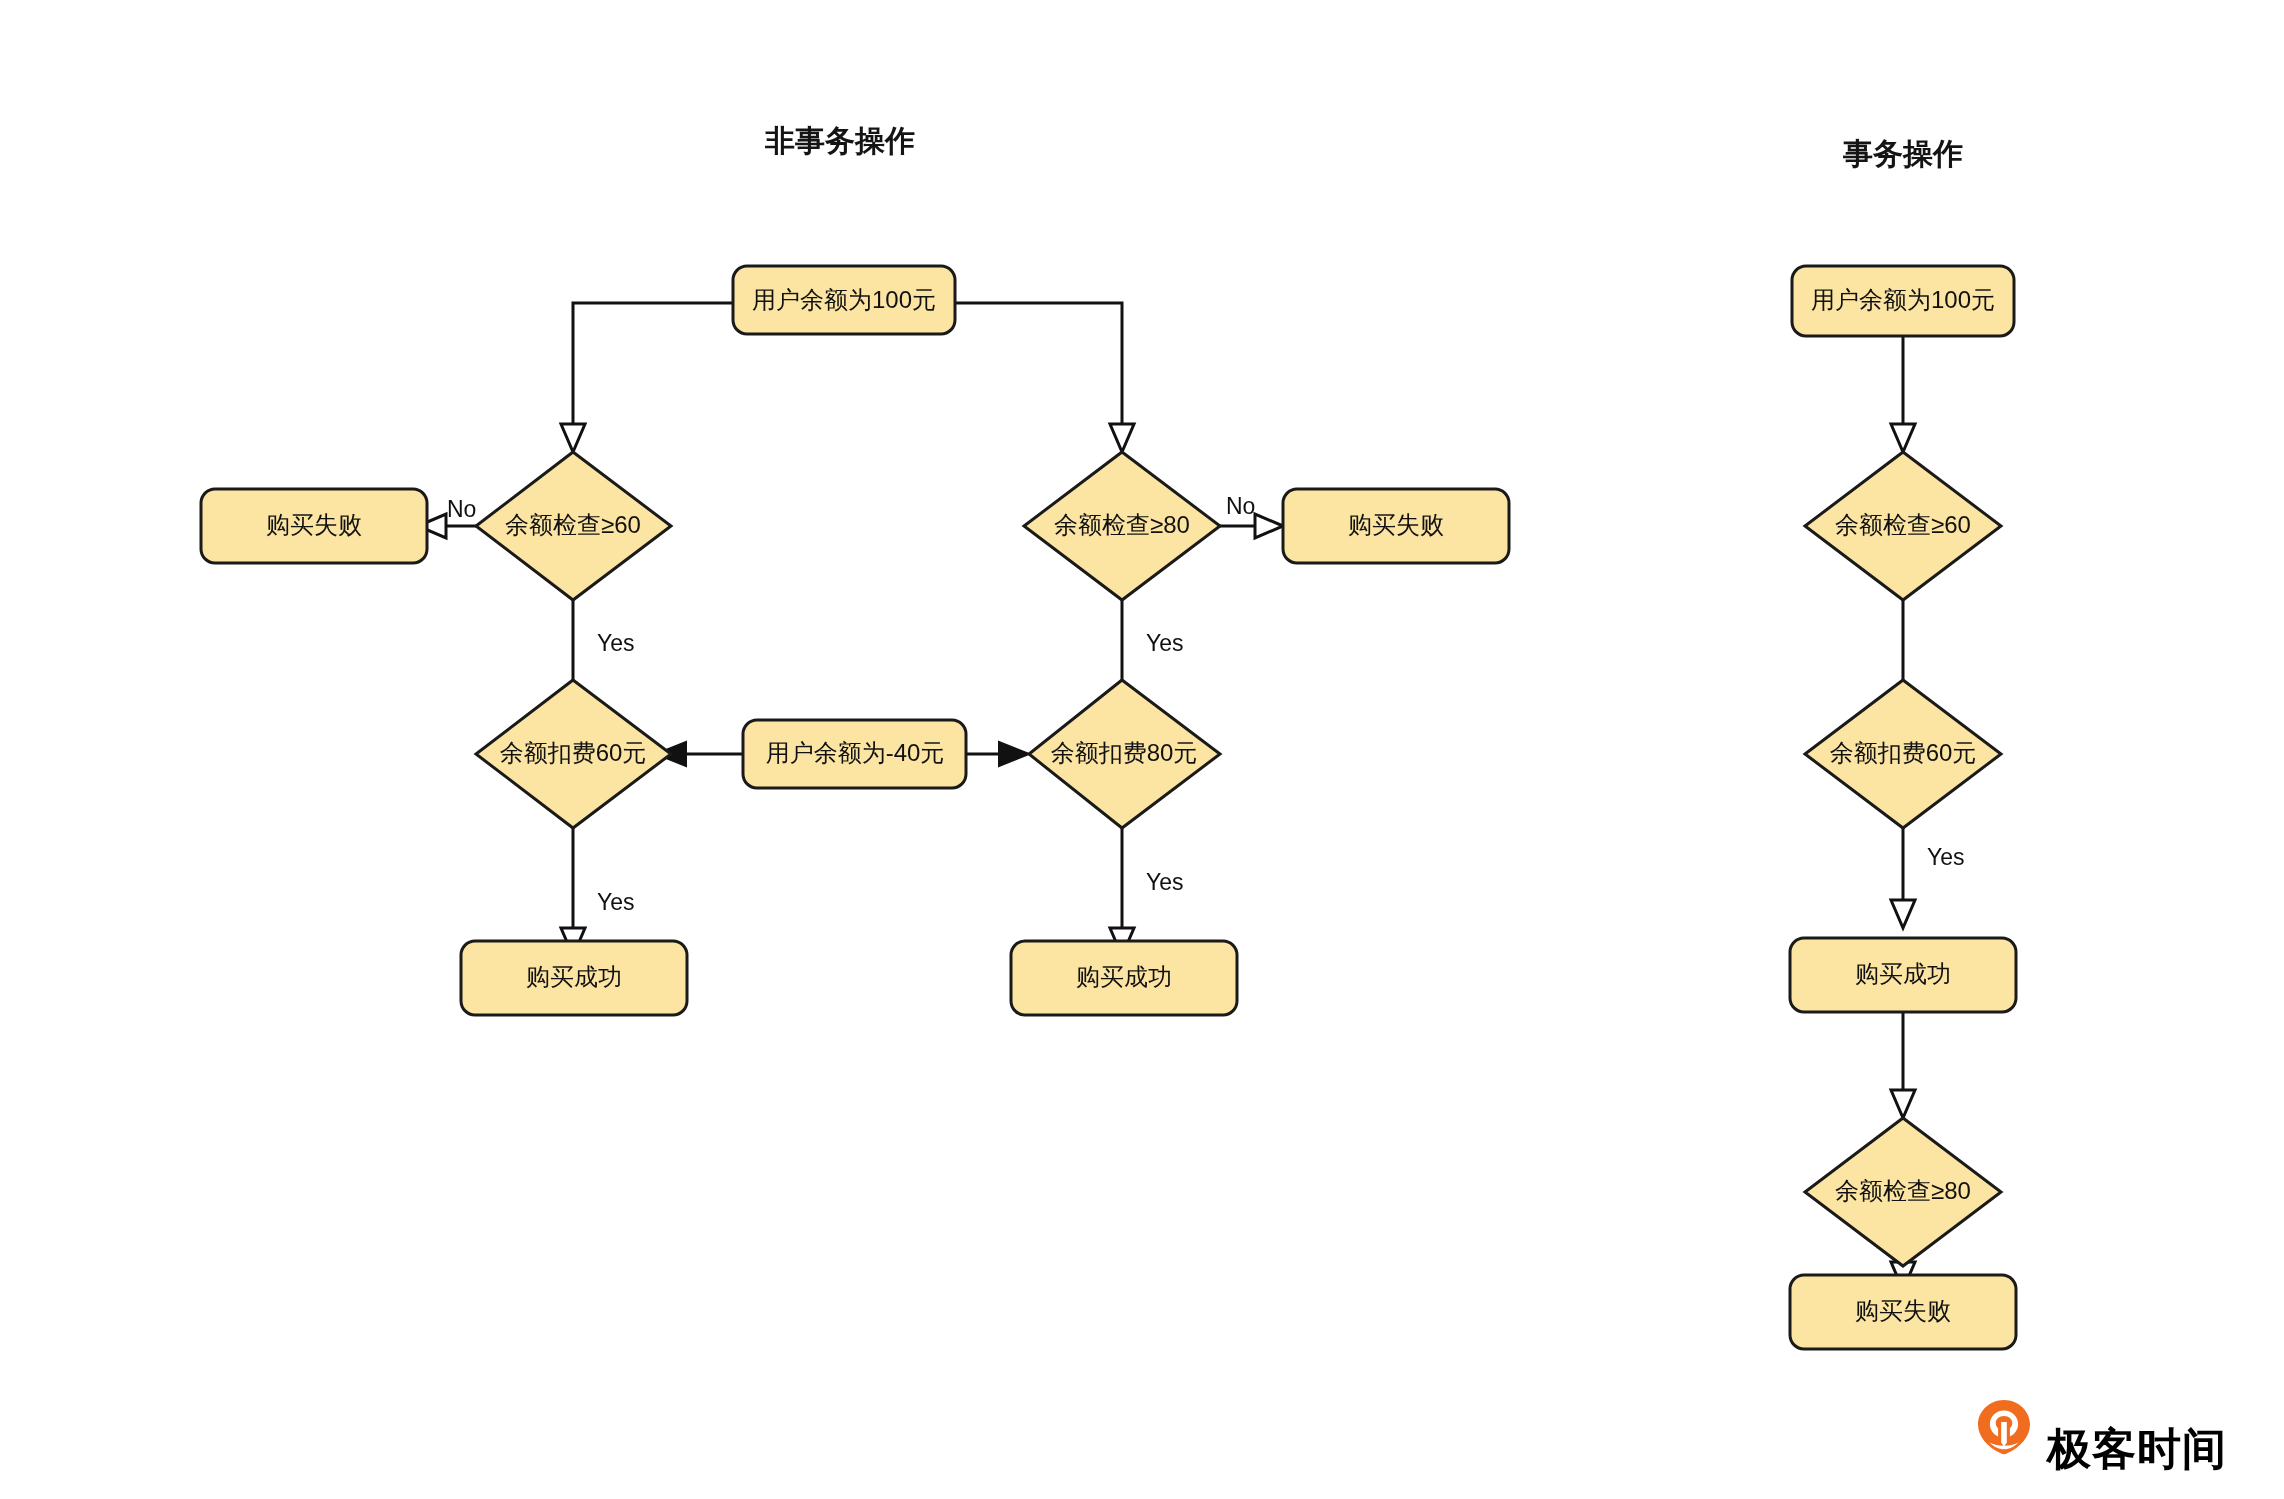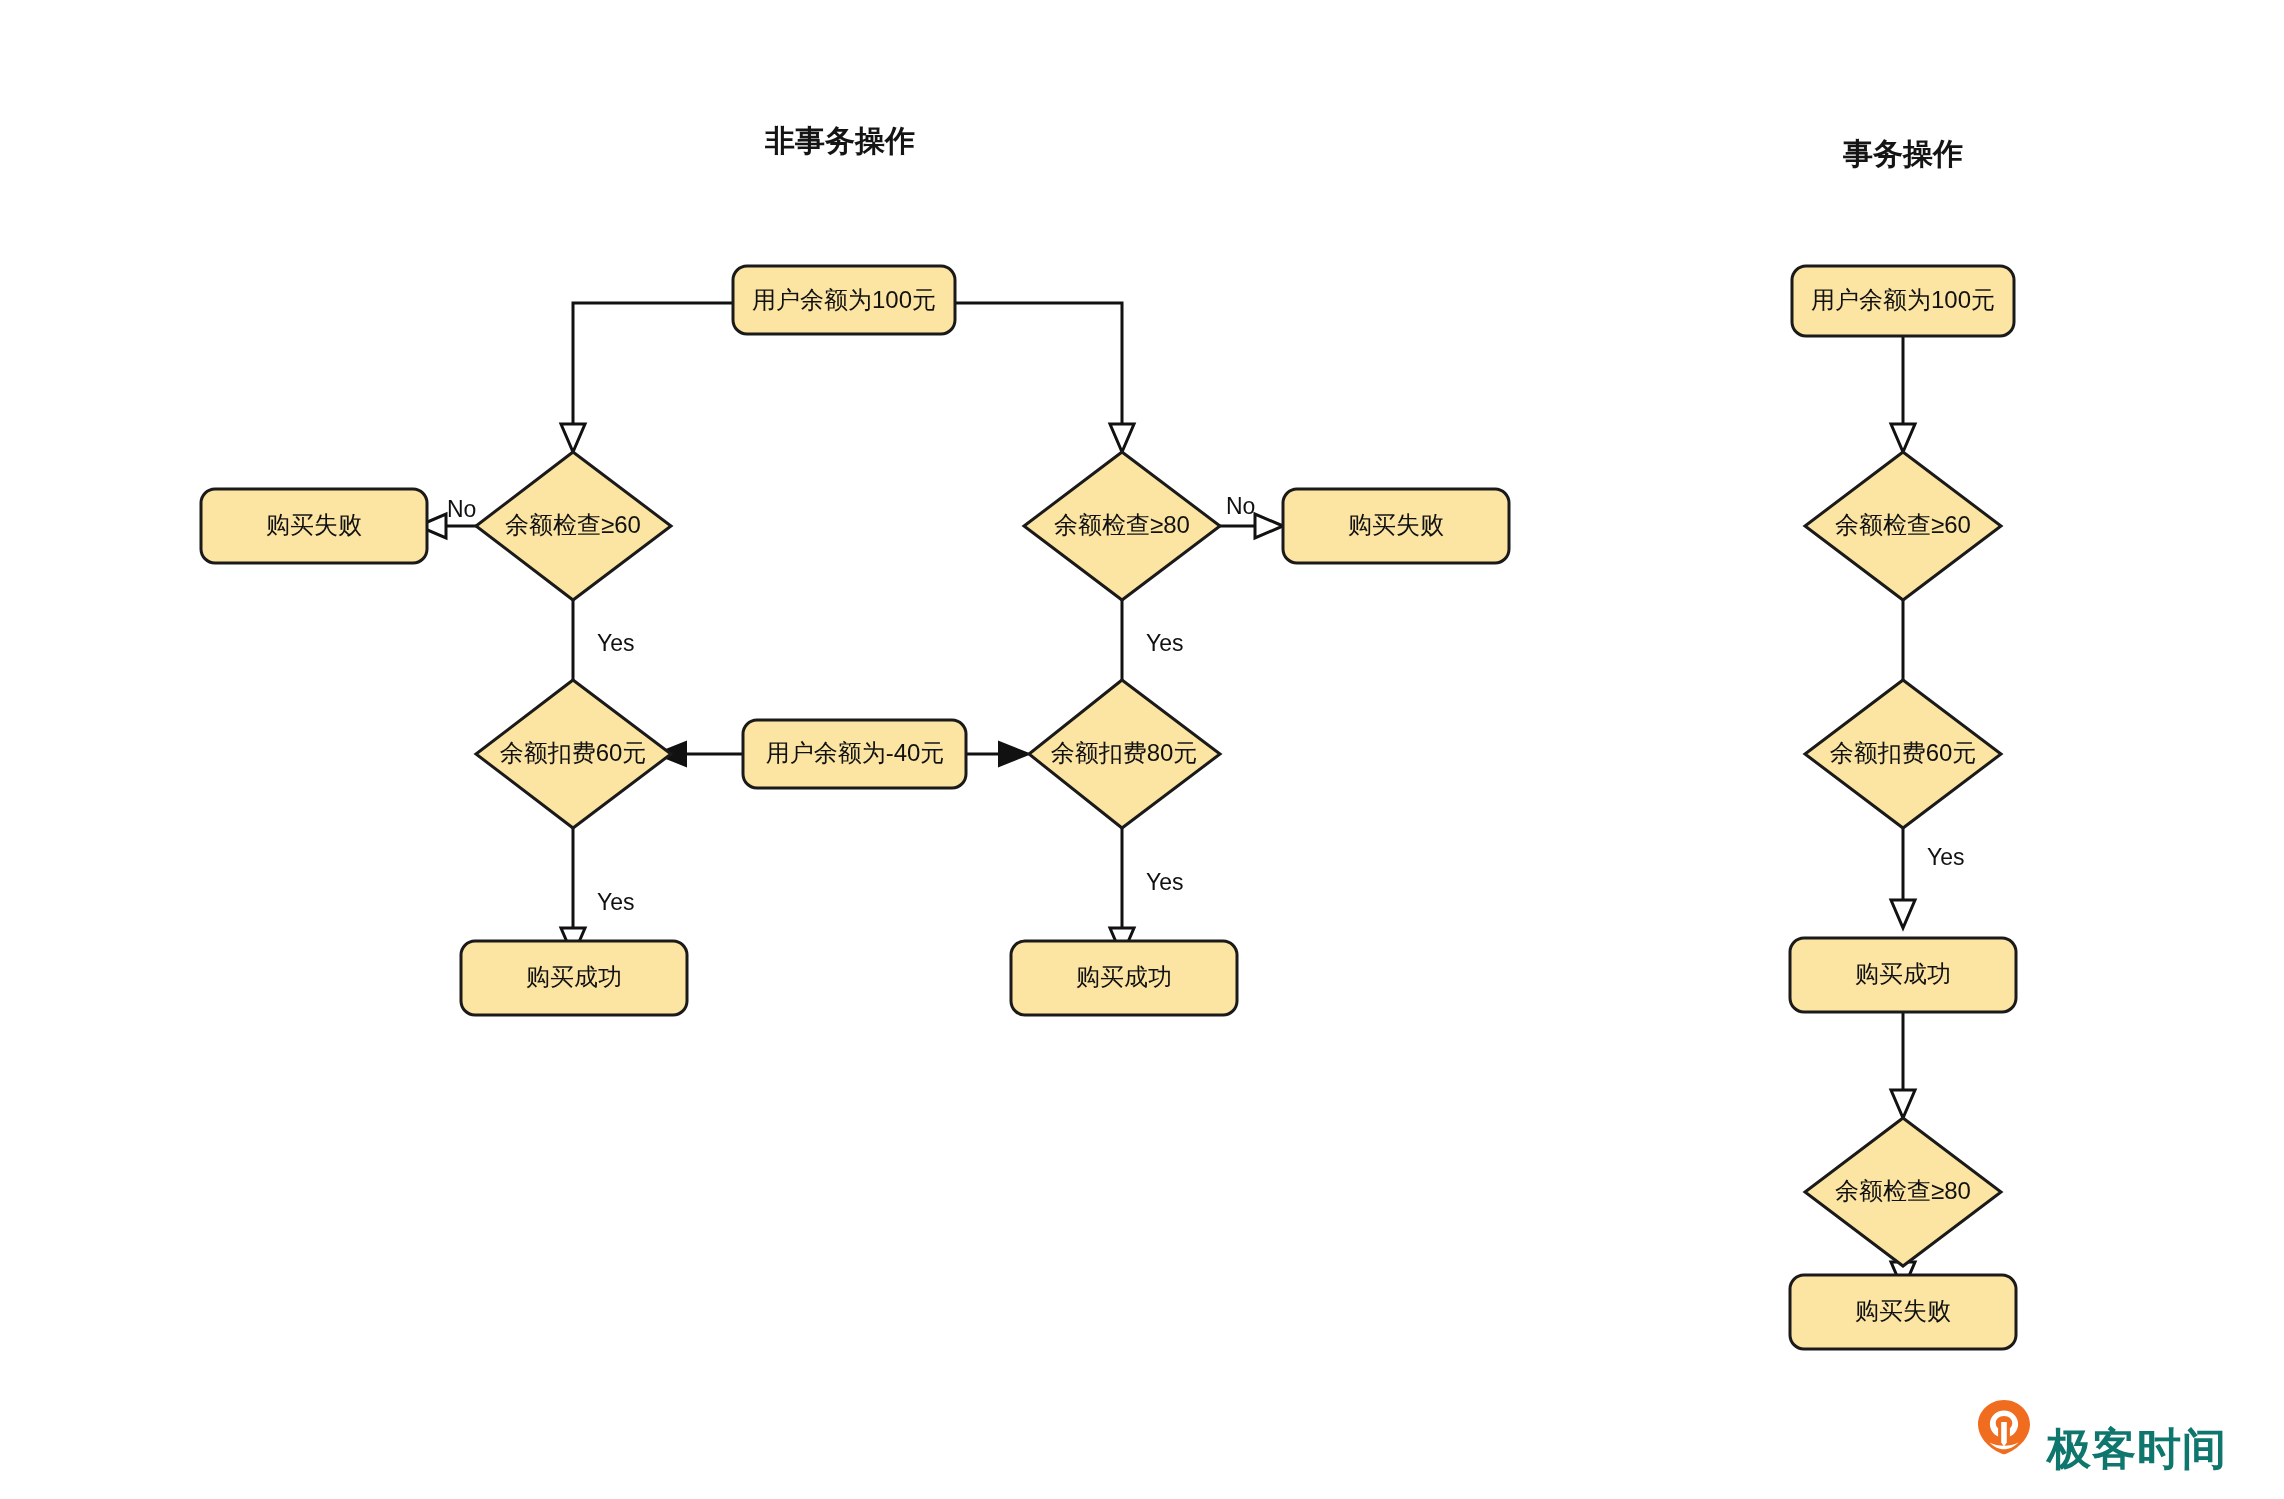--- a/index.html
+++ b/index.html
@@ -82,21 +82,21 @@
     gap: 14px;
   }
   #brand-logo .mark {
     width: 58px;
     height: 58px;
     position: relative;
   }
   #brand-logo .brand-text {
     font-size: 44px;
     font-weight: bold;
-    color: #0f766e;
+    color: #000000;
     letter-spacing: 1px;
     line-height: 1;
     margin-top: 45px;
   }
 </style>
 </head>
 <body>
 
 <div id="diagram-root">
 

